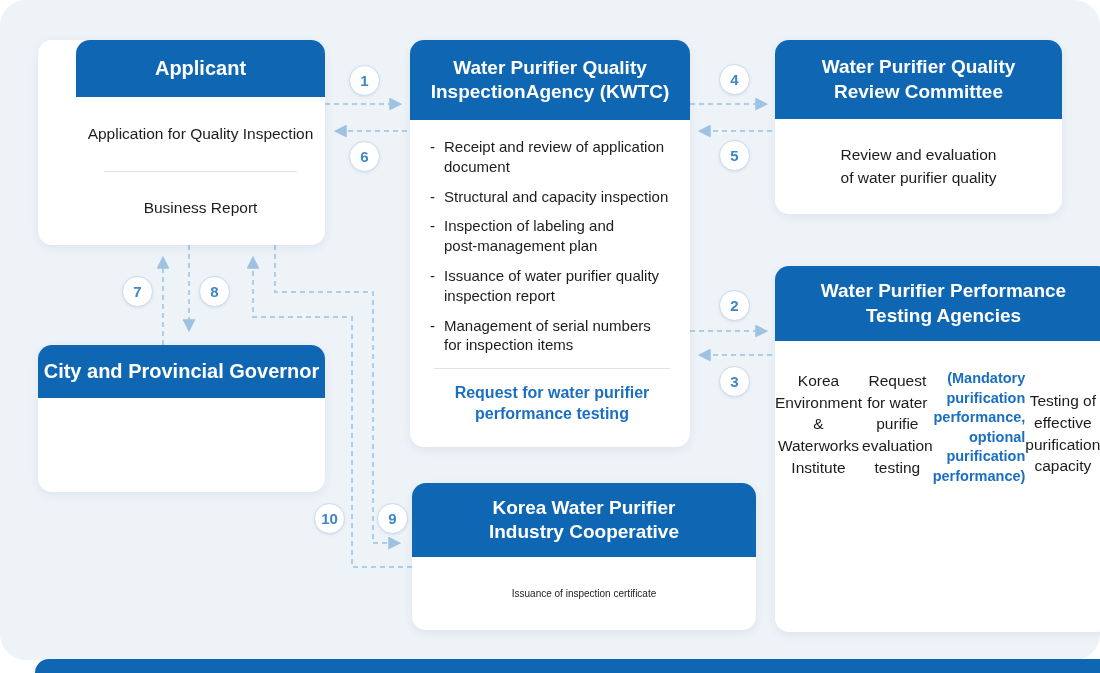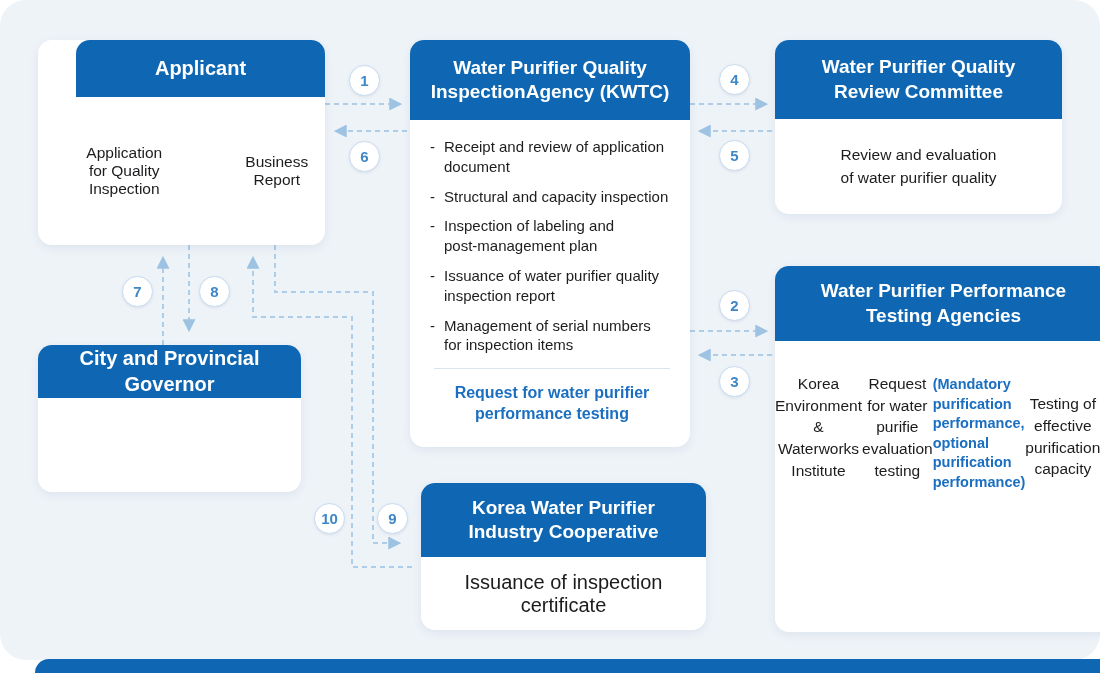--- a/index.html
+++ b/index.html
@@ -9,21 +9,21 @@
   .panel{position:absolute;left:0;top:0;width:1100px;height:660px;background:#eef3f8;border-radius:26px;}
   .bottom-bar{position:absolute;left:35px;top:659px;width:1065px;height:14px;background:#0f67b3;border-top-left-radius:14px;}
 
   .box{position:absolute;background:#ffffff;border-radius:14px;box-shadow:0 3px 10px rgba(40,70,110,0.08);}
   .box-header{background:#0f67b3;color:#ffffff;font-weight:700;border-radius:14px 14px 0 0;
     display:flex;align-items:center;justify-content:center;text-align:center;white-space:pre-line;line-height:1.28;}
 
   
   .b-applicant{left:38px;top:40px;width:287px;height:205px;padding-left:38px;}
   .b-applicant .box-header{height:57px;font-size:20px;}
-  .b-applicant .body{display:flex;flex-direction:row;height:148px;}
+  .b-applicant .body{display:flex;flex-direction:column;height:148px;}
   .b-applicant .cell{flex:1;display:flex;align-items:center;justify-content:center;font-size:15.5px;color:#1c1c1e;text-align:center;}
   .hline{border:none;border-top:1px solid #dbe5ee;margin:0 28px;}
 
   
   .b-kwtc{left:410px;top:40px;width:280px;height:407px;}
   .b-kwtc .box-header{height:80px;font-size:19px;}
   .b-kwtc .body{padding:17px 16px 0 20px;}
   .bullet{display:flex;gap:9px;font-size:15px;color:#1d1d1f;line-height:1.32;margin-bottom:10px;white-space:pre-line;text-align:left;}
   .bullet .dash{flex:0 0 auto;}
   .kwtc-divider{border:none;border-top:1px solid #dbe5ee;margin:13px 4px 0 4px;}
@@ -33,35 +33,35 @@
   .b-review{left:775px;top:40px;width:287px;height:174px;}
   .b-review .box-header{height:79px;font-size:19px;}
   .b-review .body{height:95px;display:flex;align-items:center;justify-content:center;
     font-size:15.5px;color:#1c1c1e;text-align:center;white-space:pre-line;line-height:1.45;border-radius:8px;}
 
   
   .b-testing{left:775px;top:266px;width:337px;height:366px;}
   .b-testing .box-header{height:75px;font-size:19px;}
   .b-testing .body{display:flex;flex-direction:row;align-items:center;padding-top:21px;}
   .t-dark{font-size:15.5px;color:#1c1c1e;text-align:center;white-space:pre-line;line-height:1.4;}
-  .t-blue{font-size:14.5px;color:#1b6fc1;font-weight:600;text-align:left;white-space:pre-line;line-height:1.35;margin-top:13px;}
+  .t-blue{font-size:14.5px;color:#1b6fc1;font-weight:600;text-align:right;white-space:pre-line;line-height:1.35;margin-top:7px;}
   .t-divider{border:none;border-top:1px solid #dbe5ee;width:227px;margin:15px 0;}
   .mt18{margin-top:19px;} .mt12{margin-top:13px;}
 
   
-  .b-governor{left:38px;top:345px;width:263px;height:147px;}
+  .b-governor{left:38px;top:345px;width:287px;height:147px;}
   .b-governor .box-header{height:53px;font-size:20px;}
   .b-governor .body{height:94px;display:flex;align-items:center;justify-content:center;
     font-size:15.5px;color:#1c1c1e;text-align:center;white-space:pre-line;line-height:1.45;}
 
   
-  .b-coop{left:421px;top:483px;width:285px;height:147px;}
+  .b-coop{left:412px;top:483px;width:344px;height:147px;}
   .b-coop .box-header{height:74px;font-size:19px;}
   .b-coop .body{height:73px;display:flex;align-items:center;justify-content:center;
-    font-size:20px;color:#1c1c1e;text-align:center;}
+    font-size:10px;color:#1c1c1e;text-align:center;}
 
   
   .overlay{position:absolute;left:0;top:0;pointer-events:none;}
 
   
   .step{position:absolute;width:31px;height:31px;border-radius:50%;background:#ffffff;
     border:1.5px solid #c8dcf0;color:#3e86c6;font-weight:700;font-size:15px;
     display:flex;align-items:center;justify-content:center;box-shadow:0 1px 3px rgba(40,70,110,0.10);}
   .s1{left:349px;top:65px;}  .s6{left:349px;top:141px;}
   .s4{left:719px;top:64px;}  .s5{left:719px;top:140px;}

